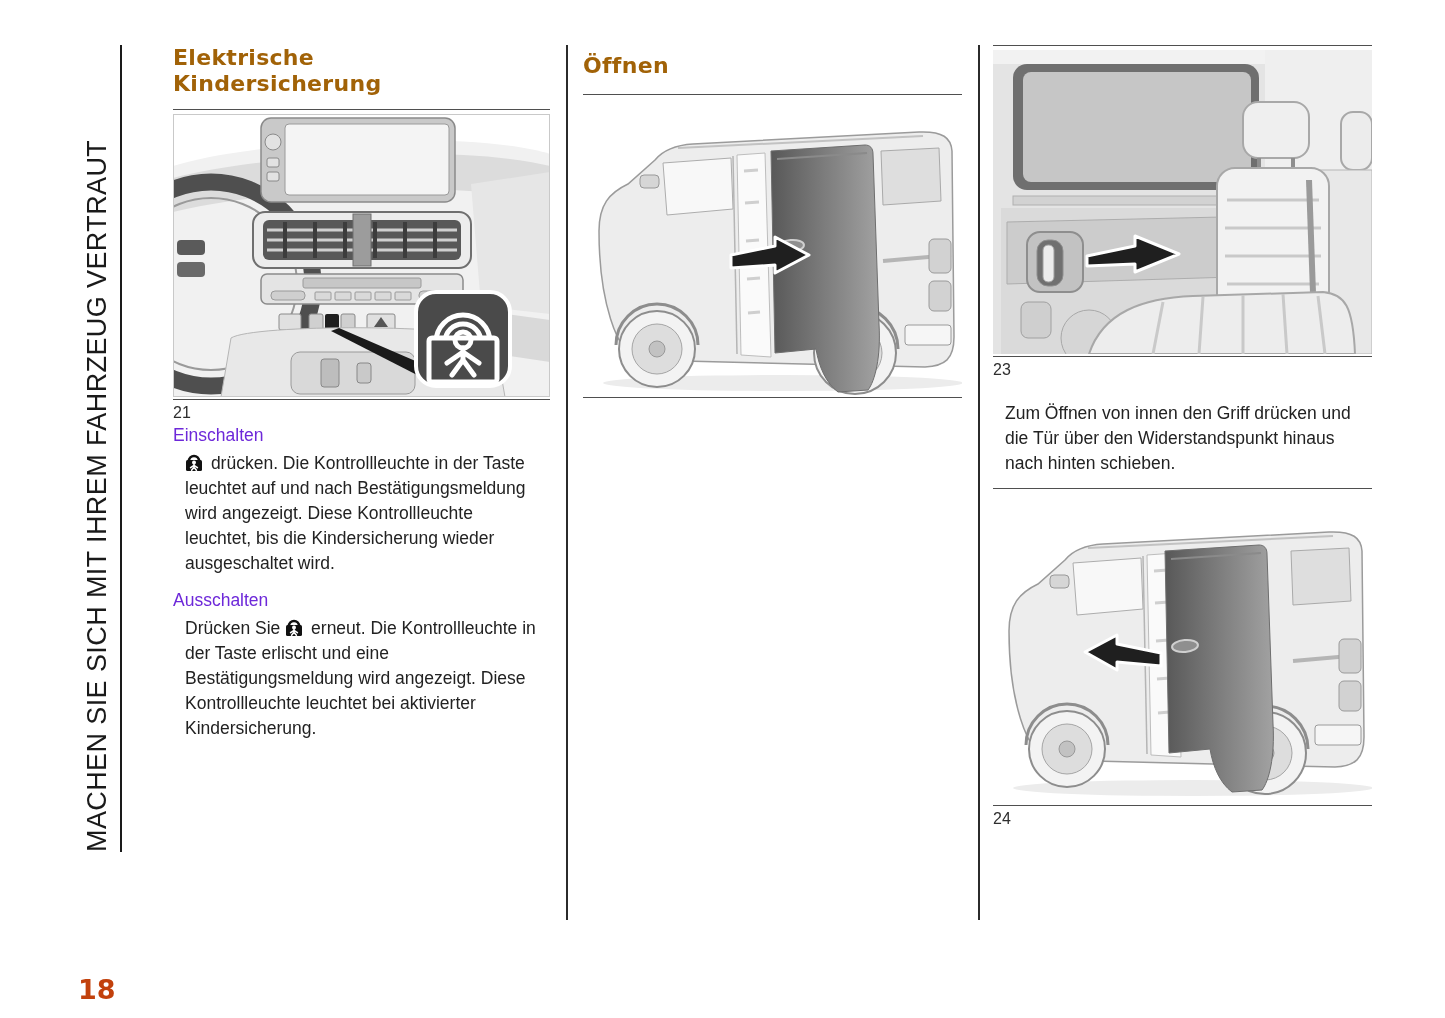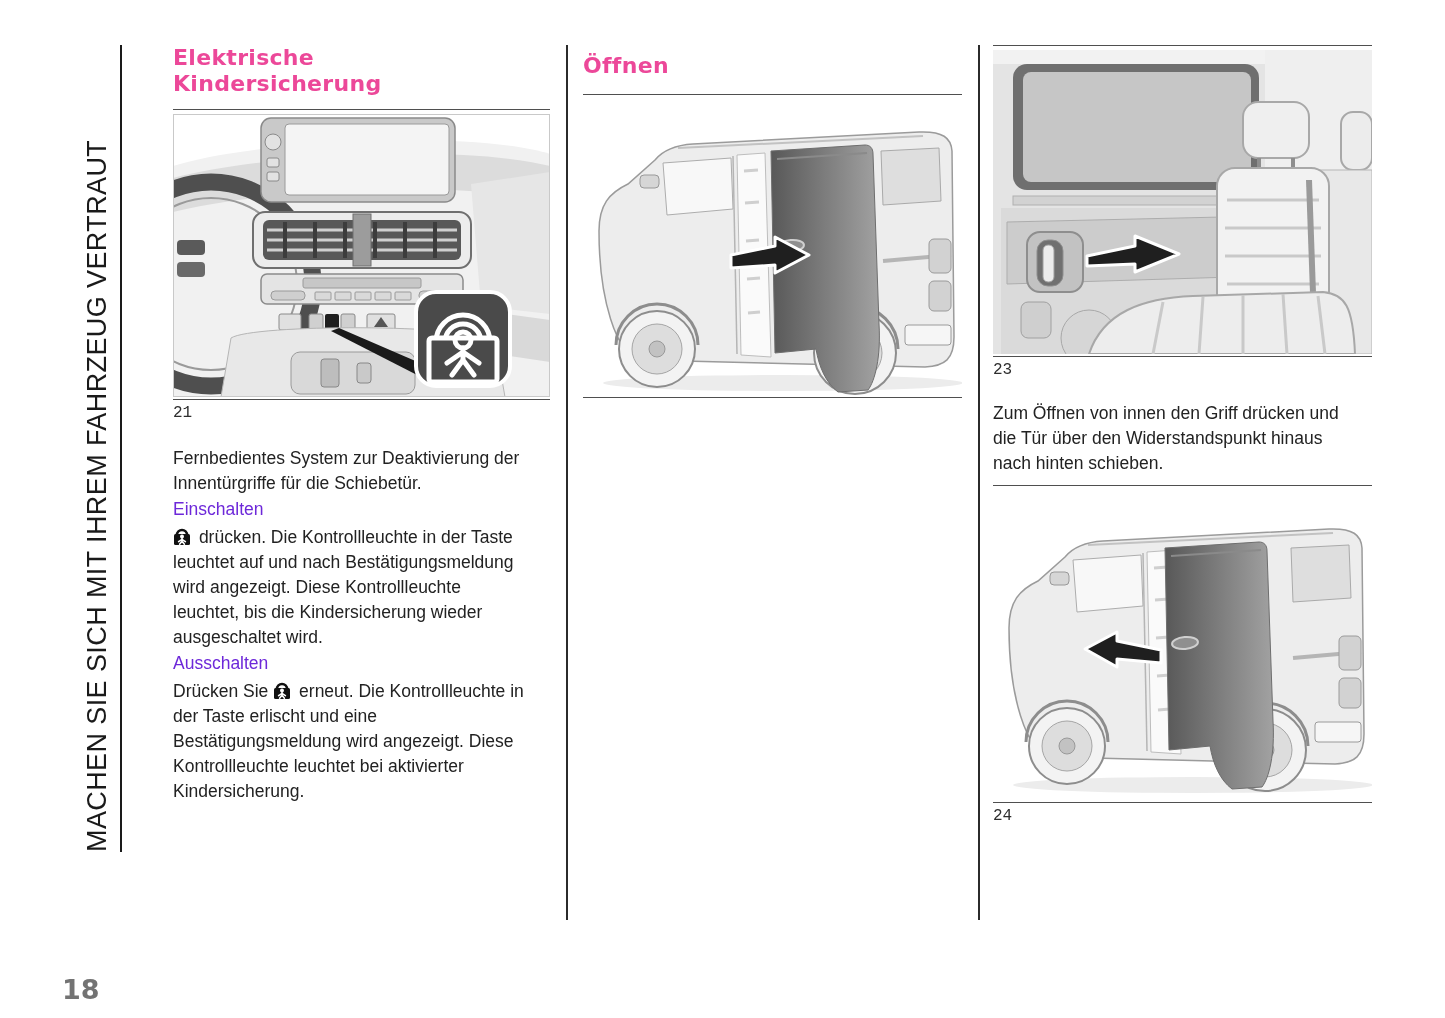--- a/index.html
+++ b/index.html
@@ -21,52 +21,52 @@
   .col{position:absolute;top:45px;}
   .col1{left:173px;width:377px;}
   .col2{left:583px;width:379px;}
   .col3{left:993px;width:379px;}
   .h-caps{
     font-family:"DejaVu Sans",sans-serif;font-weight:bold;
     font-size:21px;line-height:26px;letter-spacing:1.5px;margin:0;max-width:310px;color:#111;
   }
   .h-sub{
     font-family:"DejaVu Sans",sans-serif;font-weight:bold;
-    font-size:22px;line-height:26px;letter-spacing:.3px;margin:0;max-width:290px;color:#ec4899;
+    font-size:22px;line-height:26px;letter-spacing:.3px;margin:0;max-width:290px;color:#a16207;
   }
   .col2 .h-sub{margin-top:8px;}
   .col3 .h-sub{margin-top:14px;}
   .fig{margin:0;}
   .fig .art{
     border-top:1.5px solid #4f4f4f;border-bottom:1.5px solid #4f4f4f;
     padding:4px 0 2px 0;font-size:0;line-height:0;
   }
   .fig figcaption{
     font-size:16px;line-height:18px;color:#2e2e2e;margin-top:4px;
-    font-family:Liberation Mono, monospace;
+    font-family:Liberation Sans, sans-serif;
   }
   .col1 .fig{margin-top:12px;}
   .col2 .fig{margin-top:15px;}
   .col3 .fig.bottom{margin-top:9px;}
   .body-text{
-    font-size:17.5px;line-height:25px;margin:0;max-width:356px;color:#222;
+    font-size:17.5px;line-height:25px;margin:12px;max-width:356px;color:#222;
   }
   .col1 .body-text.intro{margin-top:24px;}
   .col2 .body-text{margin-top:24px;max-width:362px;}
   .col3 .body-text{margin-top:22px;max-width:366px;}
   .h3{
     font-size:17.5px;line-height:25px;font-weight:normal;margin:1px 0 2px 0;color:#6d28d9;
   }
   .icon-line{margin-top:3px;}
   .inline-lock{
     display:inline-block;width:18px;height:20px;vertical-align:-3px;margin-right:3px;
   }
   .page-number{
-    position:absolute;left:62px;top:974px;
-    font-family:"DejaVu Sans",sans-serif;font-weight:bold;font-size:27px;color:#737373;
+    position:absolute;left:78px;top:974px;
+    font-family:"DejaVu Sans",sans-serif;font-weight:bold;font-size:27px;color:#c2410c;
   }
   svg{display:block;}
 </style>
 </head>
 <body>
 
 <div class="sidebar-title">MACHEN SIE SICH MIT IHREM FAHRZEUG VERTRAUT</div>
 <div class="sidebar-rule"></div>
 
 <div class="vdivider d1"></div>
@@ -141,21 +141,20 @@
           <rect x="256" y="224" width="68" height="44" rx="3" fill="#4a4a4a" stroke="#ffffff" stroke-width="5"></rect>
           <circle cx="290" cy="226" r="8" fill="none" stroke="#ffffff" stroke-width="5"></circle>
           <path d="M290,234 v12 M290,238 l-16,11 M290,238 l16,11 M290,246 l-11,15 M290,246 l11,15" stroke="#ffffff" stroke-width="5" fill="none" stroke-linecap="round"></path>
         </g>
         <rect x="0.5" y="0.5" width="376" height="282" fill="none" stroke="#c9c9c9"></rect>
       </svg>
     </div>
     <figcaption>21</figcaption>
   </figure>
 
-  <p class="body-text intro">Fernbedientes System zur Deaktivierung der Innentürgriffe für die Schiebetür.</p>
   <p class="h3">Einschalten</p>
   <p class="body-text icon-line">
     <span class="inline-lock">
       <svg width="18" height="20" viewBox="0 0 18 20">
         <path d="M4,9 a5,5 0 0 1 10,0" fill="none" stroke="#111" stroke-width="2.6"></path>
         <rect x="1" y="8" width="16" height="11" rx="1.5" fill="#111"></rect>
         <circle cx="9" cy="10.6" r="2" fill="#ffffff"></circle>
         <path d="M9,12.6 v2.6 M9,13.3 l-3.4,2.3 M9,13.3 l3.4,2.3 M9,15.2 l-2.4,3 M9,15.2 l2.4,3" stroke="#ffffff" stroke-width="1.6" fill="none" stroke-linecap="round"></path>
       </svg>
     </span>

